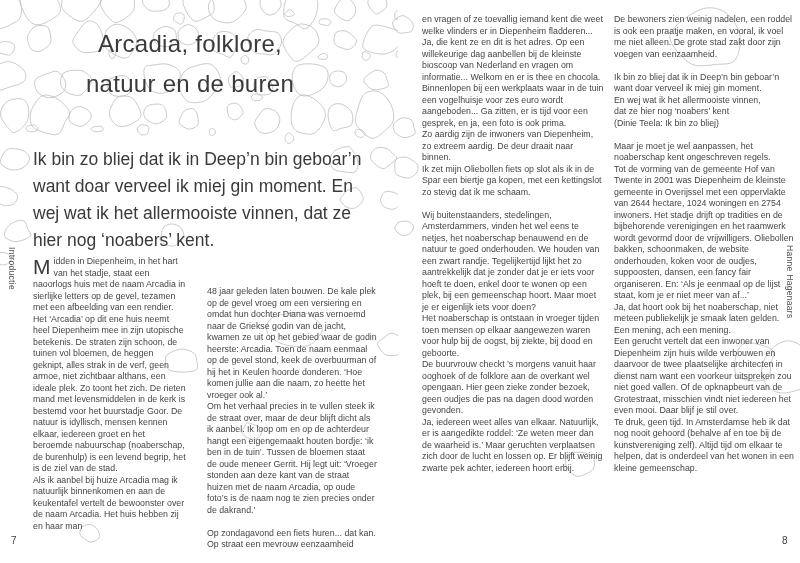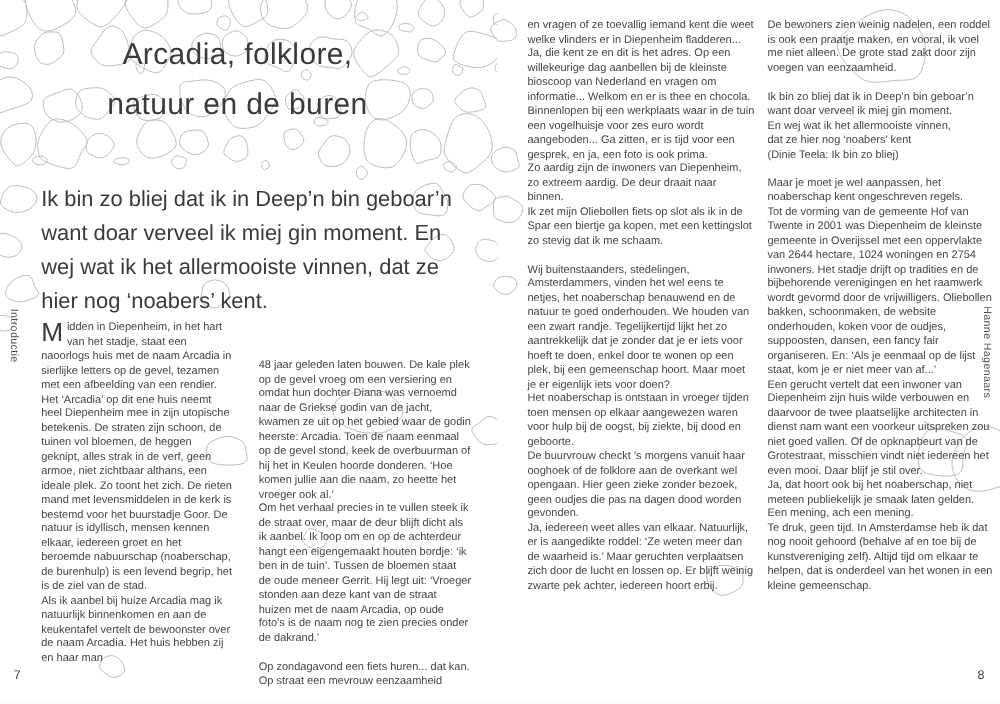--- a/index.html
+++ b/index.html
@@ -171,21 +171,21 @@
 
     <div class="col" style="left:614px;top:14px;width:181px;">
       <p>De bewoners zien weinig nadelen, een roddel is ook een praatje maken, en vooral, ik voel me niet alleen. De grote stad zakt door zijn voegen van eenzaamheid.</p>
       <p class="gap quote">Ik bin zo bliej dat ik in Deep’n bin geboar’n
 want doar verveel ik miej gin moment.
 En wej wat ik het allermooiste vinnen,
 dat ze hier nog ‘noabers’ kent
 (Dinie Teela: Ik bin zo bliej)</p>
       <p class="gap">Maar je moet je wel aanpassen, het noaberschap kent ongeschreven regels.</p>
       <p>Tot de vorming van de gemeente Hof van Twente in 2001 was Diepenheim de kleinste gemeente in Overijssel met een oppervlakte van 2644 hectare, 1024 woningen en 2754 inwoners. Het stadje drijft op tradities en de bijbehorende verenigingen en het raamwerk wordt gevormd door de vrijwilligers. Oliebollen bakken, schoonmaken, de website onderhouden, koken voor de oudjes, suppoosten, dansen, een fancy fair organiseren. En: ‘Als je eenmaal op de lijst staat, kom je er niet meer van af...’</p>
+      <p>Ja, dat hoort ook bij het noaberschap, niet meteen publiekelijk je smaak laten gelden. Een mening, ach een mening.</p>
       <p>Een gerucht vertelt dat een inwoner van Diepenheim zijn huis wilde verbouwen en daarvoor de twee plaatselijke architecten in dienst nam want een voorkeur uitspreken zou niet goed vallen. Of de opknapbeurt van de Grotestraat, misschien vindt niet iedereen het even mooi. Daar blijf je stil over.</p>
-      <p>Ja, dat hoort ook bij het noaberschap, niet meteen publiekelijk je smaak laten gelden. Een mening, ach een mening.</p>
       <p>Te druk, geen tijd. In Amsterdamse heb ik dat nog nooit gehoord (behalve af en toe bij de kunstvereniging zelf). Altijd tijd om elkaar te helpen, dat is onderdeel van het wonen in een kleine gemeenschap.</p>
     </div>
 
     <div class="edge-label" style="left:785px;top:245px;">Hanne Hagenaars</div>
     <div class="page-num" style="left:782px;top:535px;">8</div>
   </div>
 </div>
 
 </body></html>

